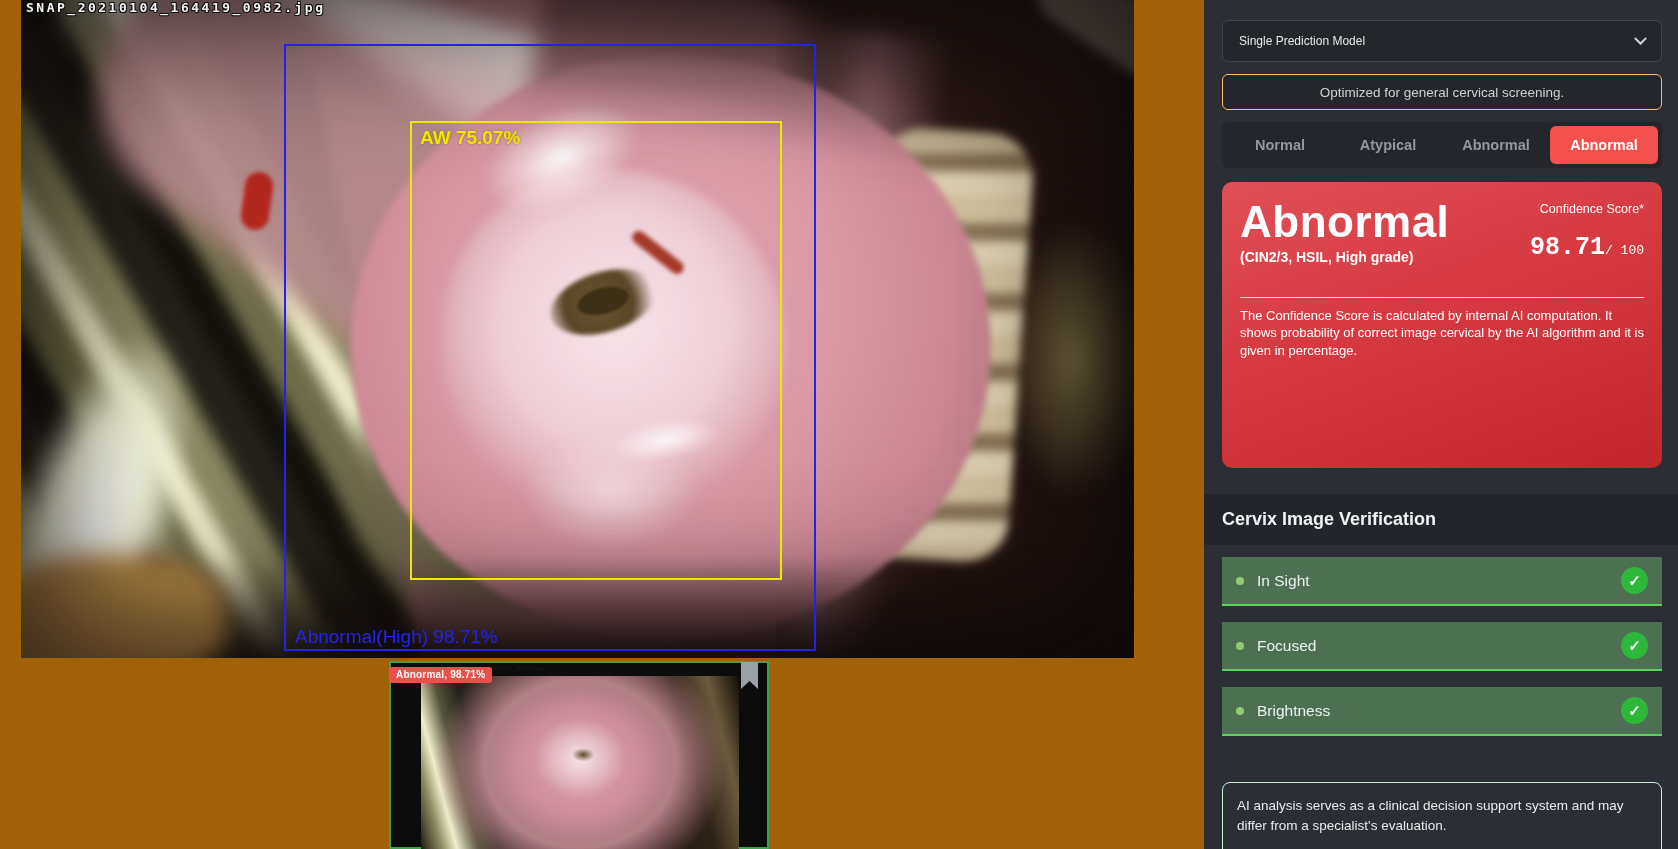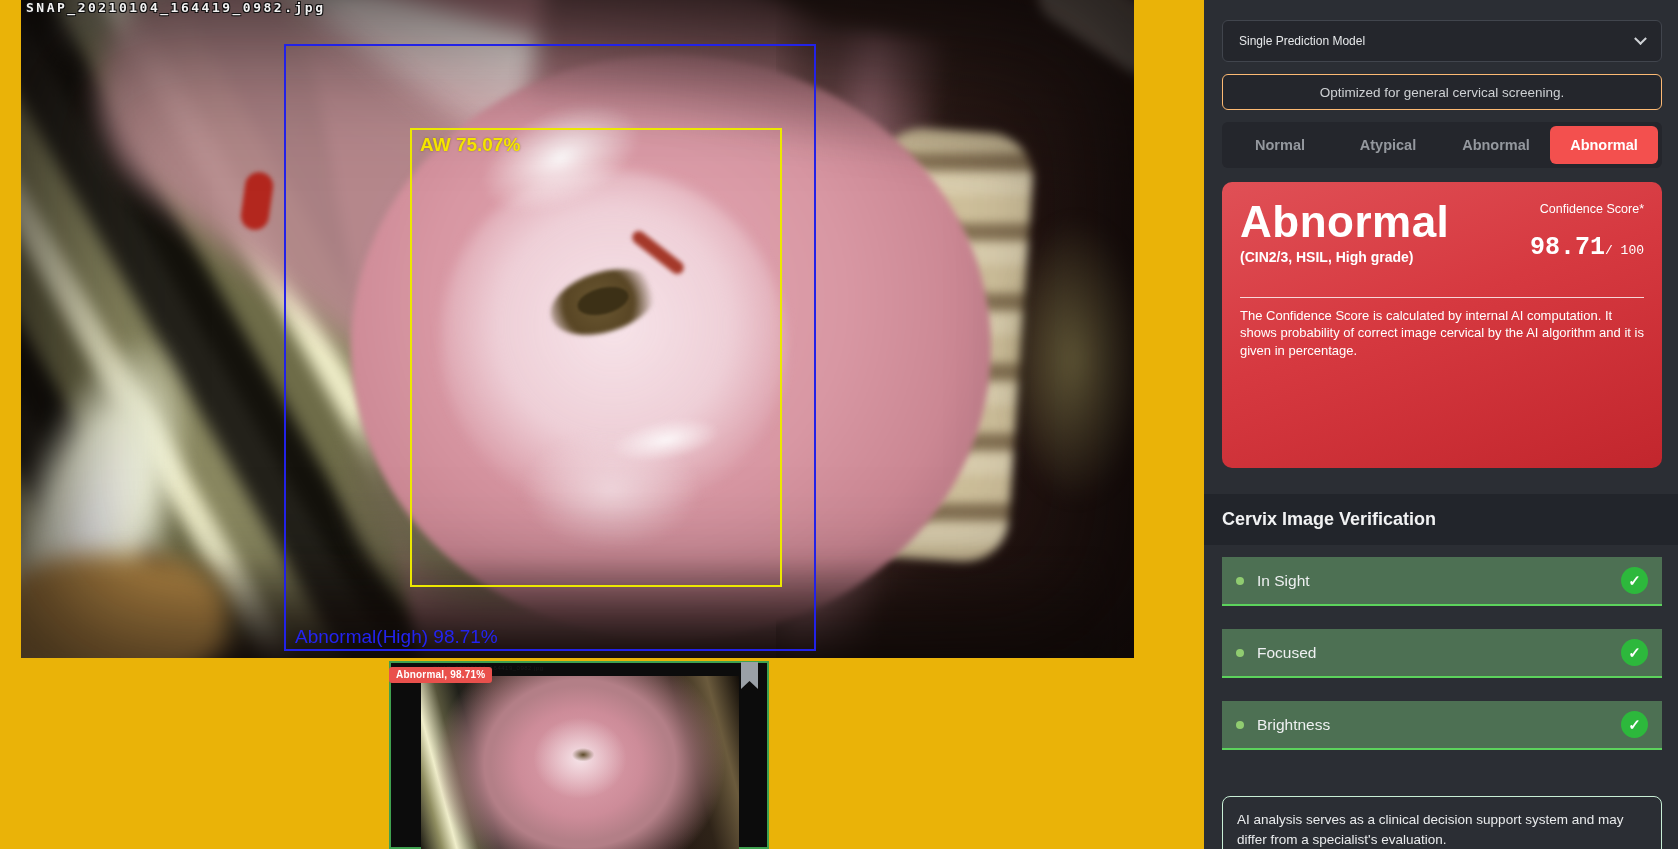--- a/index.html
+++ b/index.html
@@ -1,18 +1,18 @@
 <!DOCTYPE html>
 <html><head>
 <meta charset="utf-8">
 <style>
   * { margin:0; padding:0; box-sizing:border-box; }
   html,body { width:1678px; height:849px; overflow:hidden; background:#212328;
               font-family:"Liberation Sans", sans-serif; }
-  .stage { position:relative; width:1678px; height:849px; background:#eab308; }
+  .stage { position:relative; width:1678px; height:849px; background:#a16207; }
 
   
   .photo { position:absolute; left:21px; top:0; width:1113px; height:658px;
            background:#32211b; overflow:hidden; }
   .photo > div { position:absolute; pointer-events:none; }
   .rose-field { left:90px; top:-50px; width:900px; height:770px; border-radius:50%;
     background:radial-gradient(circle at 50% 45%, #c98e96 0%, #b67e85 55%, #96646a 75%, rgba(80,45,40,.55) 95%);
     filter:blur(10px); }
   .spec-left { left:-60px; top:-80px; width:400px; height:860px; transform:rotate(-10deg);
     background:repeating-linear-gradient(70deg,#14120c 0 30px,#6e6c48 42px 72px,#efedc8 84px 100px,#8a8860 112px 140px,#23211a 155px 190px);
@@ -66,21 +66,21 @@
     box-shadow:inset 0 0 130px 35px rgba(10,5,5,.75); }
 
   .filename { position:absolute; left:5px; top:0; z-index:30;
     font-family:"DejaVu Sans Mono", monospace; font-weight:bold; font-size:13px; letter-spacing:2.5px;
     color:#f2f2f2; text-shadow:-1px -1px 0 #111, 1px -1px 0 #111, -1px 1px 0 #111, 1px 1px 0 #111; }
 
   .bbox { position:absolute; z-index:20; }
   .bbox-blue { left:263px; top:44px; width:532px; height:607px; border:2px solid #2222e8; }
   .bbox-blue .bbox-label { position:absolute; left:9px; bottom:1px; color:#2323f0;
     font-size:19px; font-weight:normal; }
-  .bbox-yellow { left:389px; top:128px; width:372px; height:459px; border:2px solid #ece800; }
+  .bbox-yellow { left:389px; top:121px; width:372px; height:459px; border:2px solid #ece800; }
   .bbox-yellow .bbox-label { position:absolute; left:8px; top:4px; color:#f5e400;
     font-size:19px; font-weight:bold; text-shadow:0 0 2px rgba(90,70,0,.6); }
 
   
   .thumb { position:absolute; left:389px; top:661px; width:380px; height:188px;
     border:2px solid #3fa14f; background:#0c0c0c; }
   .thumb-photo { position:absolute; left:30px; top:13px; width:318px; height:175px; overflow:hidden;
     background:
       radial-gradient(ellipse 15px 9px at 51% 45%, #5d4a28 0%, rgba(93,74,40,0) 75%),
       radial-gradient(ellipse 62px 54px at 50% 47%, rgba(247,233,237,.92) 0%, rgba(247,233,237,0) 75%),
@@ -126,21 +126,21 @@
   .card-msg { margin-top:28px; font-size:18px; font-weight:bold; line-height:1.27; padding-right:70px; }
   .card-hr { margin-top:32px; border:0; border-top:1px solid rgba(255,255,255,.8); }
   .card-foot { margin-top:9px; font-size:13px; line-height:1.34; }
 
   .section-band { margin-top:26px; height:51px; background:#22252b; display:flex; align-items:center;
     padding-left:18px; }
   .section-title { font-size:18px; font-weight:bold; color:#f1f2f3; }
 
   .vrows { padding:12px 16px 0 18px; }
   .vrow { height:49px; background:#4d7053; border-bottom:2px solid #5cd35c; display:flex;
-    align-items:center; padding:0 14px; margin-bottom:23px; }
+    align-items:center; padding:0 14px; margin-bottom:16px; }
   .vdot { width:8px; height:8px; border-radius:50%; background:#90cc70; margin-right:13px; flex:none; }
   .vlabel { font-size:15.5px; color:#eef0f1; flex:1; }
   .vcheck { width:27px; height:27px; border-radius:50%; background:#2db83c; color:#fff;
     display:flex; align-items:center; justify-content:center; font-size:15px; font-weight:bold; flex:none; }
 
   .disclaimer { margin:46px 16px 0 18px; border:1px solid #c8efd6; border-radius:8px;
     padding:13px 14px; font-size:13.5px; line-height:1.45; color:#e9ebec; height:90px; }
 </style>
 </head>
 <body>

